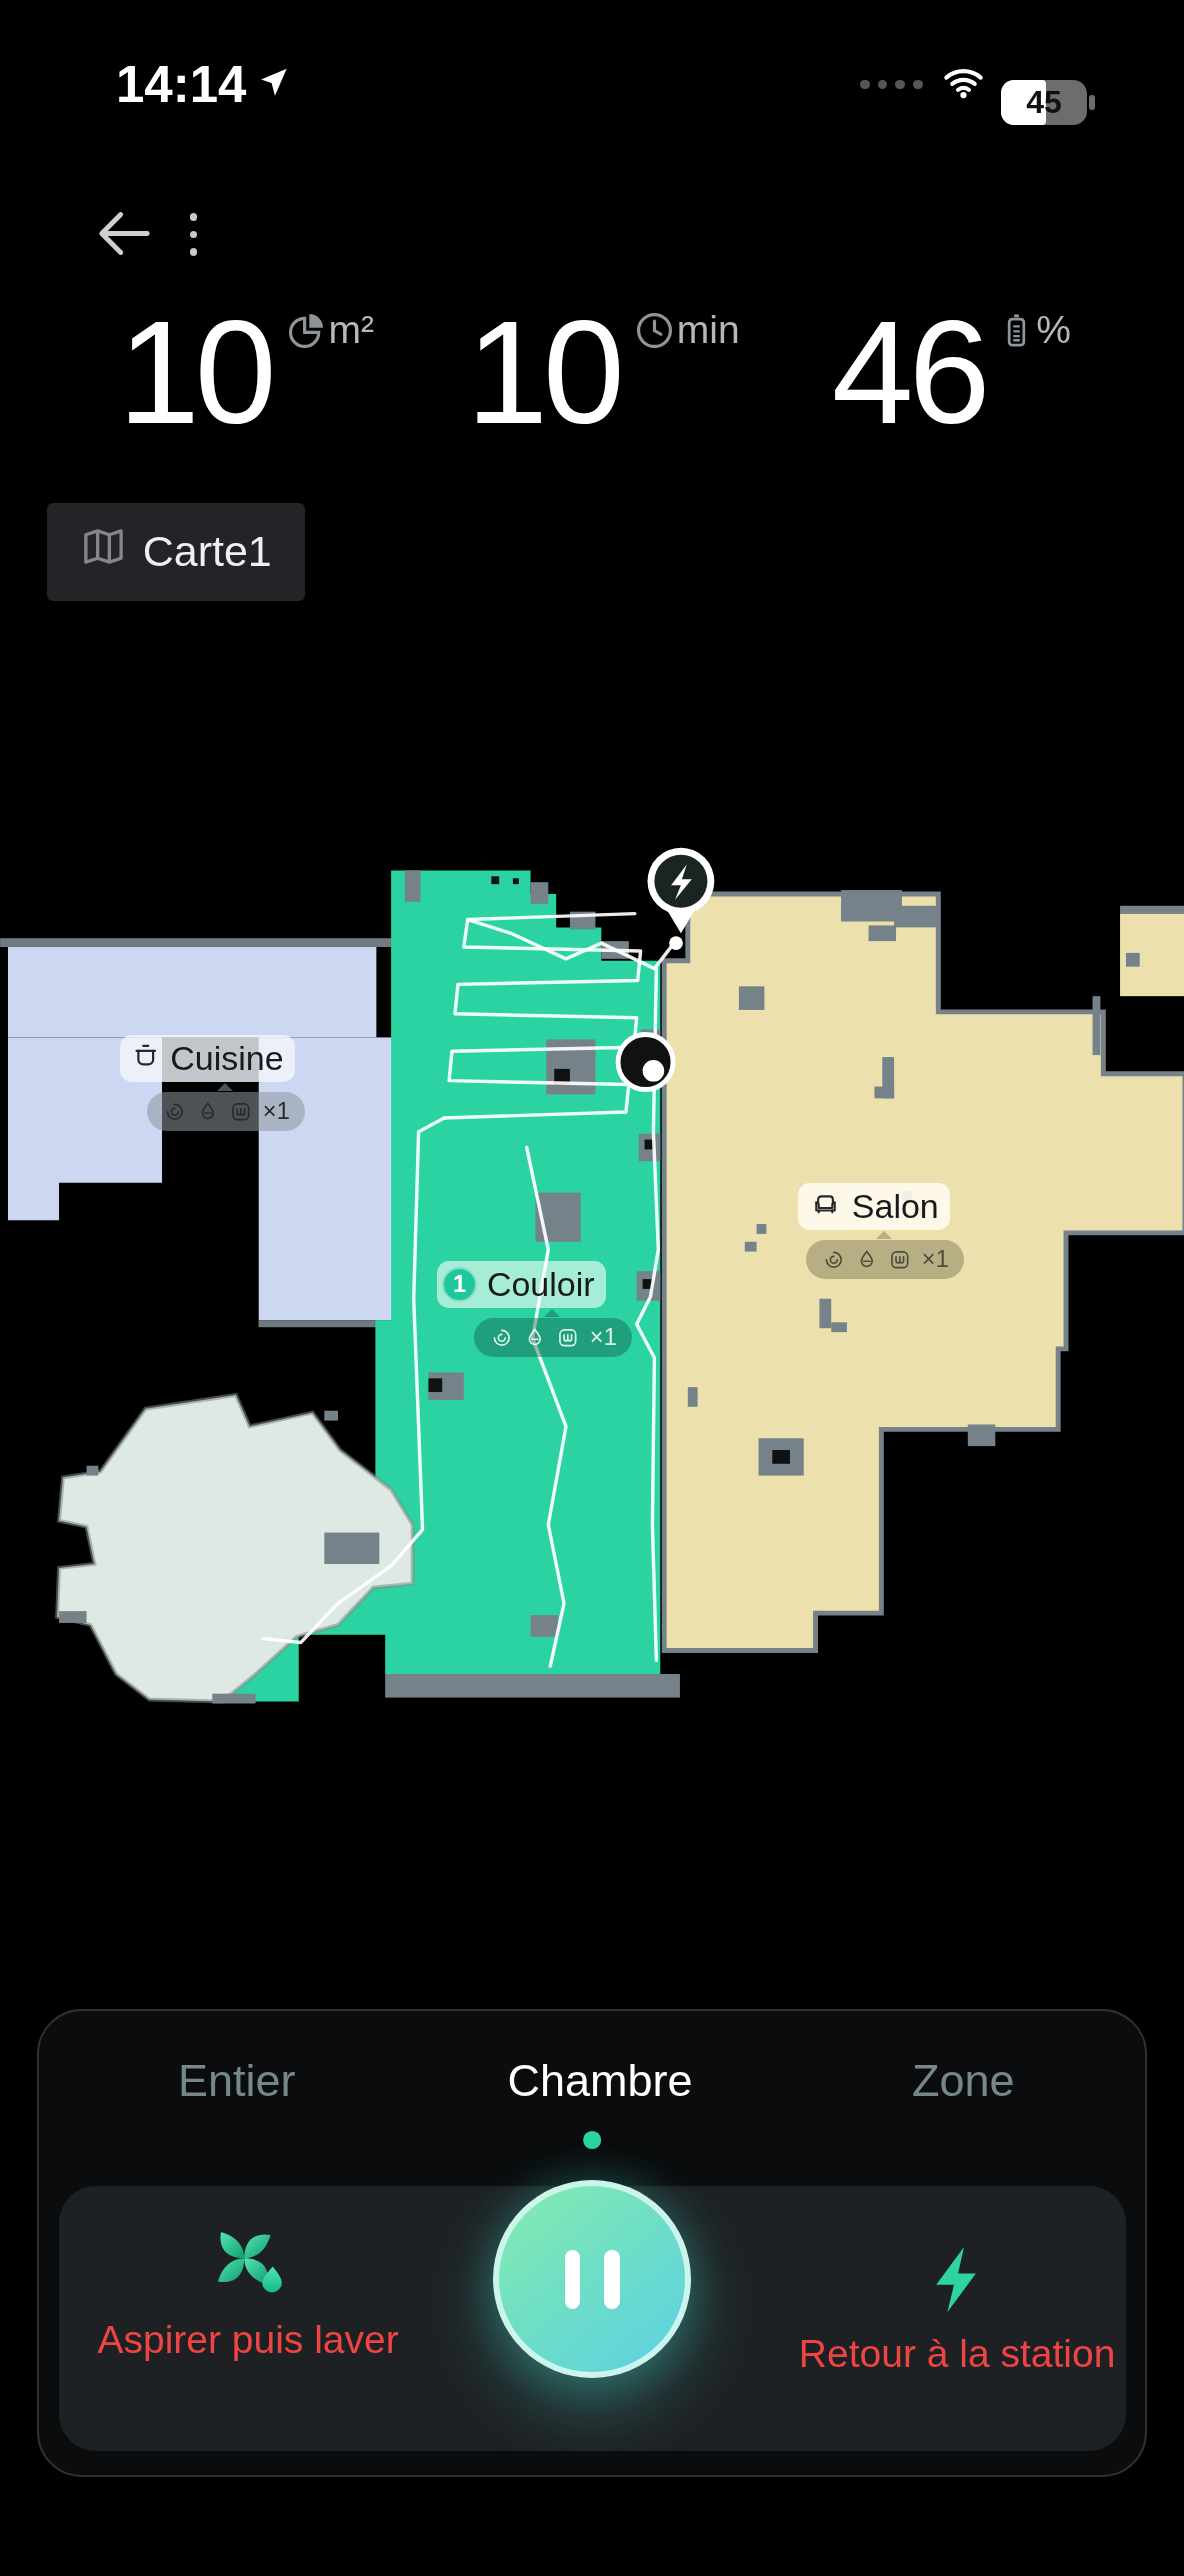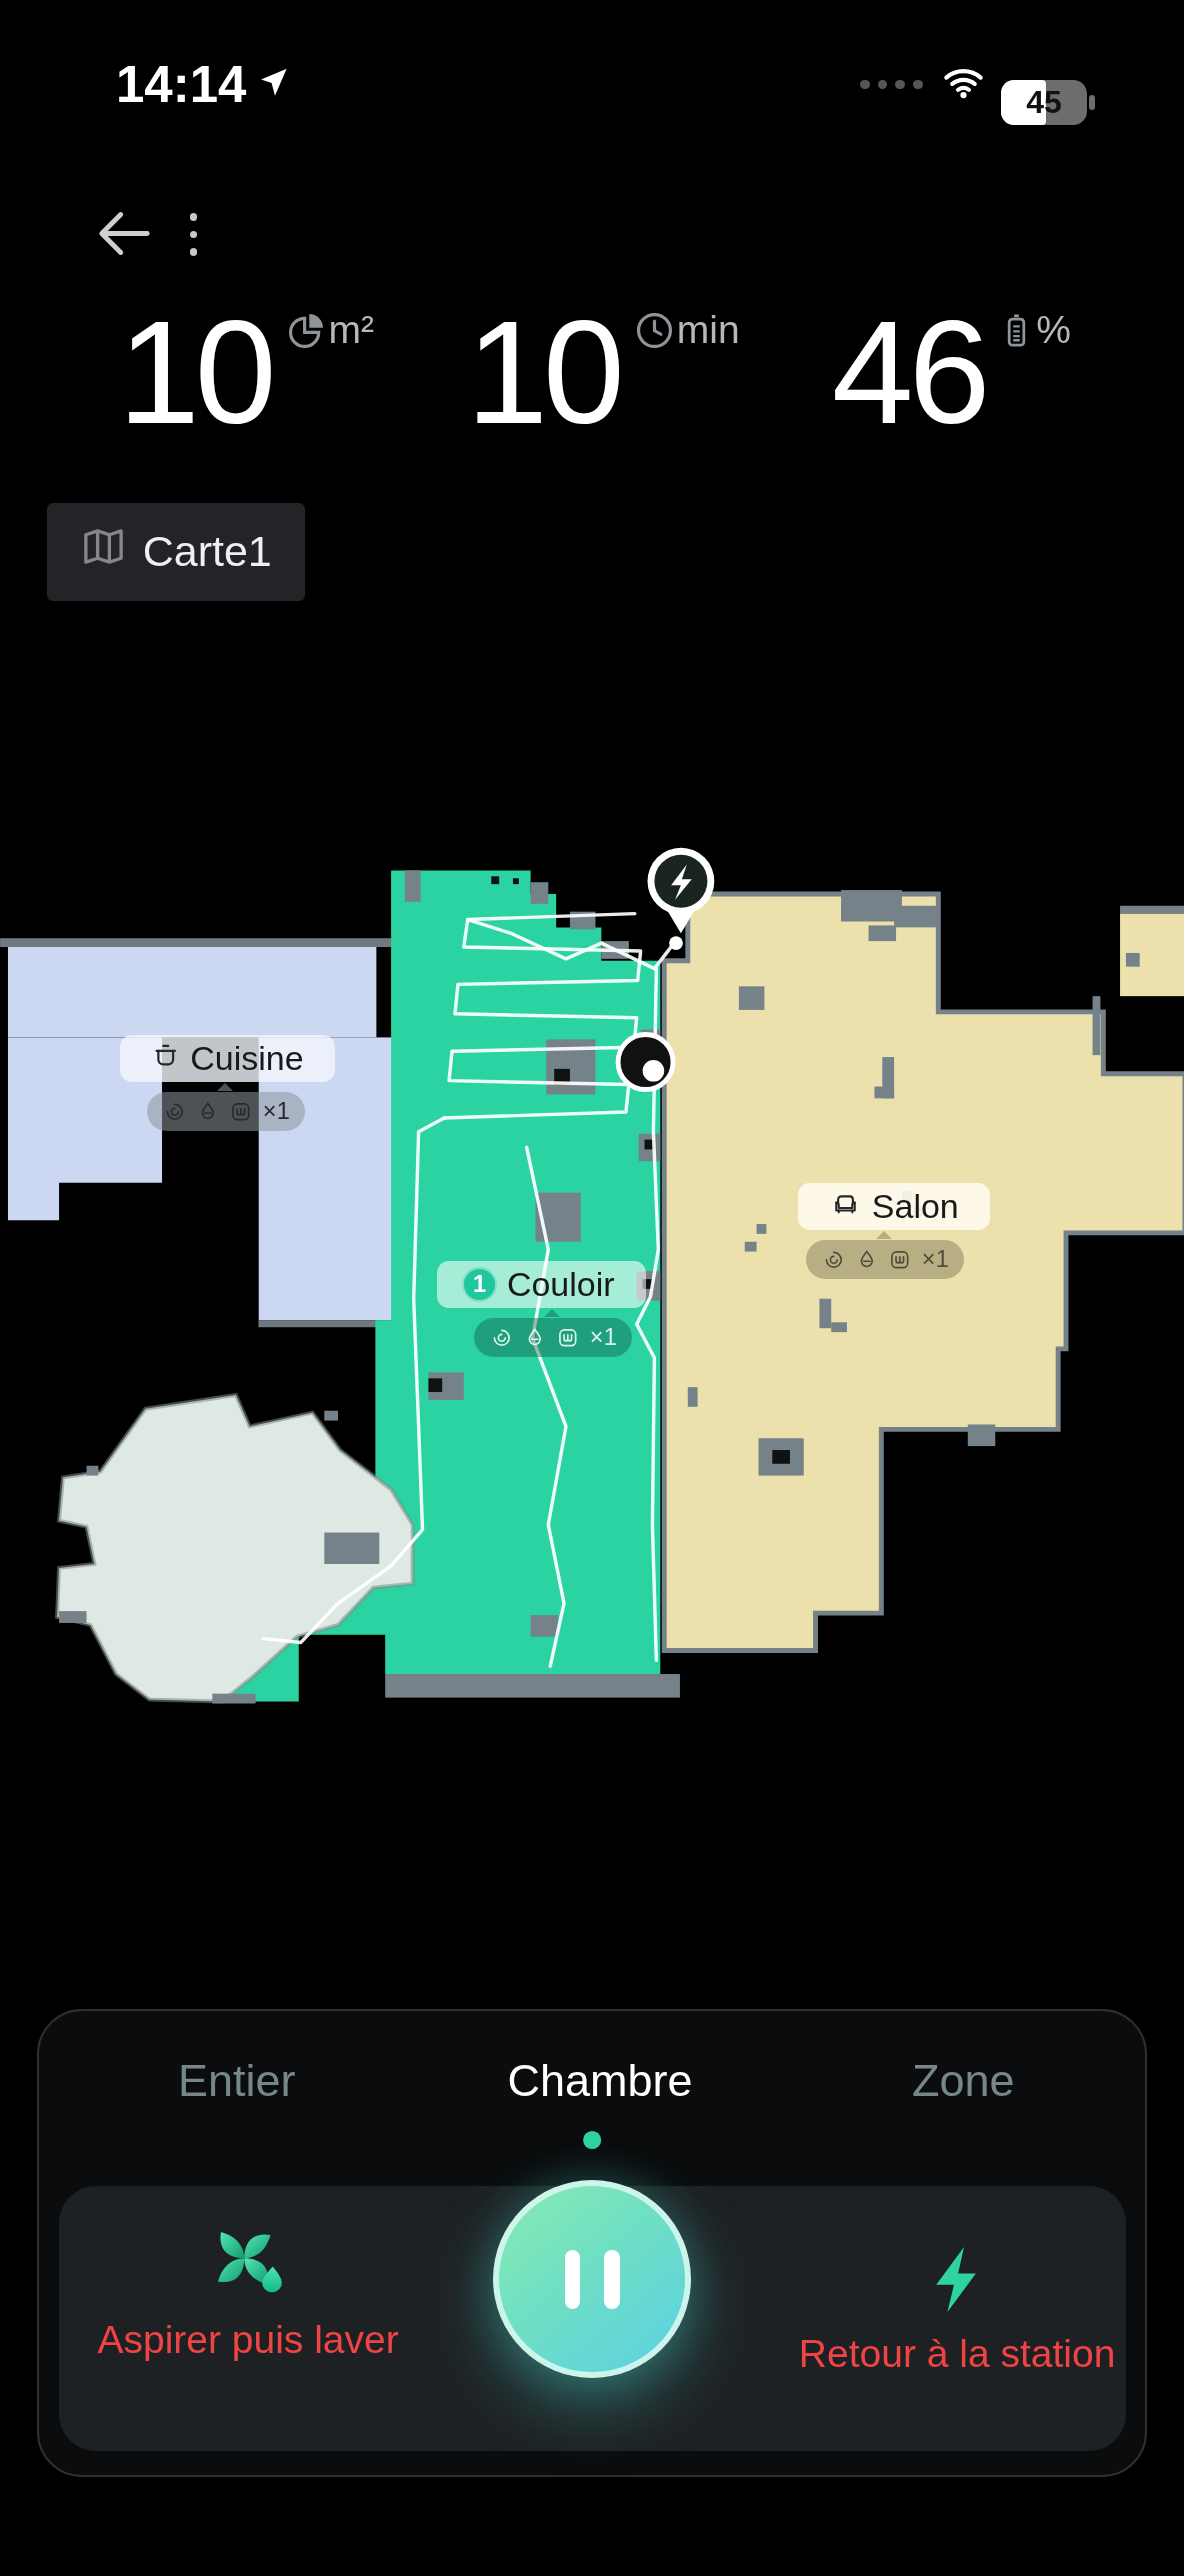--- a/index.html
+++ b/index.html
@@ -41,21 +41,21 @@
 
   
   .map-chip{display:inline-flex;align-items:center;gap:15.7px;margin:57px 0 0 47px;
             height:98px;padding:0 33px;border-radius:6px;background:#232427;border:none;
             color:#eef0f1;font-size:43px;font-family:inherit;cursor:pointer;}
   .map-chip svg{color:#85878c;}
 
   
   .map-area{position:absolute;left:0;top:837px;width:1185px;height:894px;}
   .room-pill{position:absolute;display:flex;align-items:center;gap:9.8px;height:47px;
-             padding:0 31px;border-radius:11.8px;font-size:34px;font-weight:500;color:#17191b;}
+             padding:0 11px;border-radius:11.8px;font-size:34px;font-weight:500;color:#17191b;}
   .pill-cuisine{left:120px;top:198px;background:rgba(243,246,252,0.8);}
   .pill-couloir{left:437px;top:424px;background:rgba(255,255,255,0.58);}
   .pill-salon{left:798px;top:346px;background:rgba(255,251,238,0.9);}
   .order-badge{width:35px;height:35px;border-radius:50%;background:#1fc79d;color:#fff;
                font-size:23.6px;font-weight:bold;display:flex;align-items:center;justify-content:center;
                border:2px solid rgba(255,255,255,0.45);box-sizing:border-box;margin-left:-5.9px;}
   .badge-pill{position:absolute;display:flex;align-items:center;gap:9.8px;height:39px;
               padding:0 15.7px;border-radius:19.6px;font-size:24.6px;}
   .badge-pill::before{content:"";position:absolute;top:-8.8px;left:44%;border:8.8px solid transparent;border-top:none;}
   .badge-cuisine{left:147px;top:255px;background:rgba(140,150,158,0.55);color:#262b2e;}

